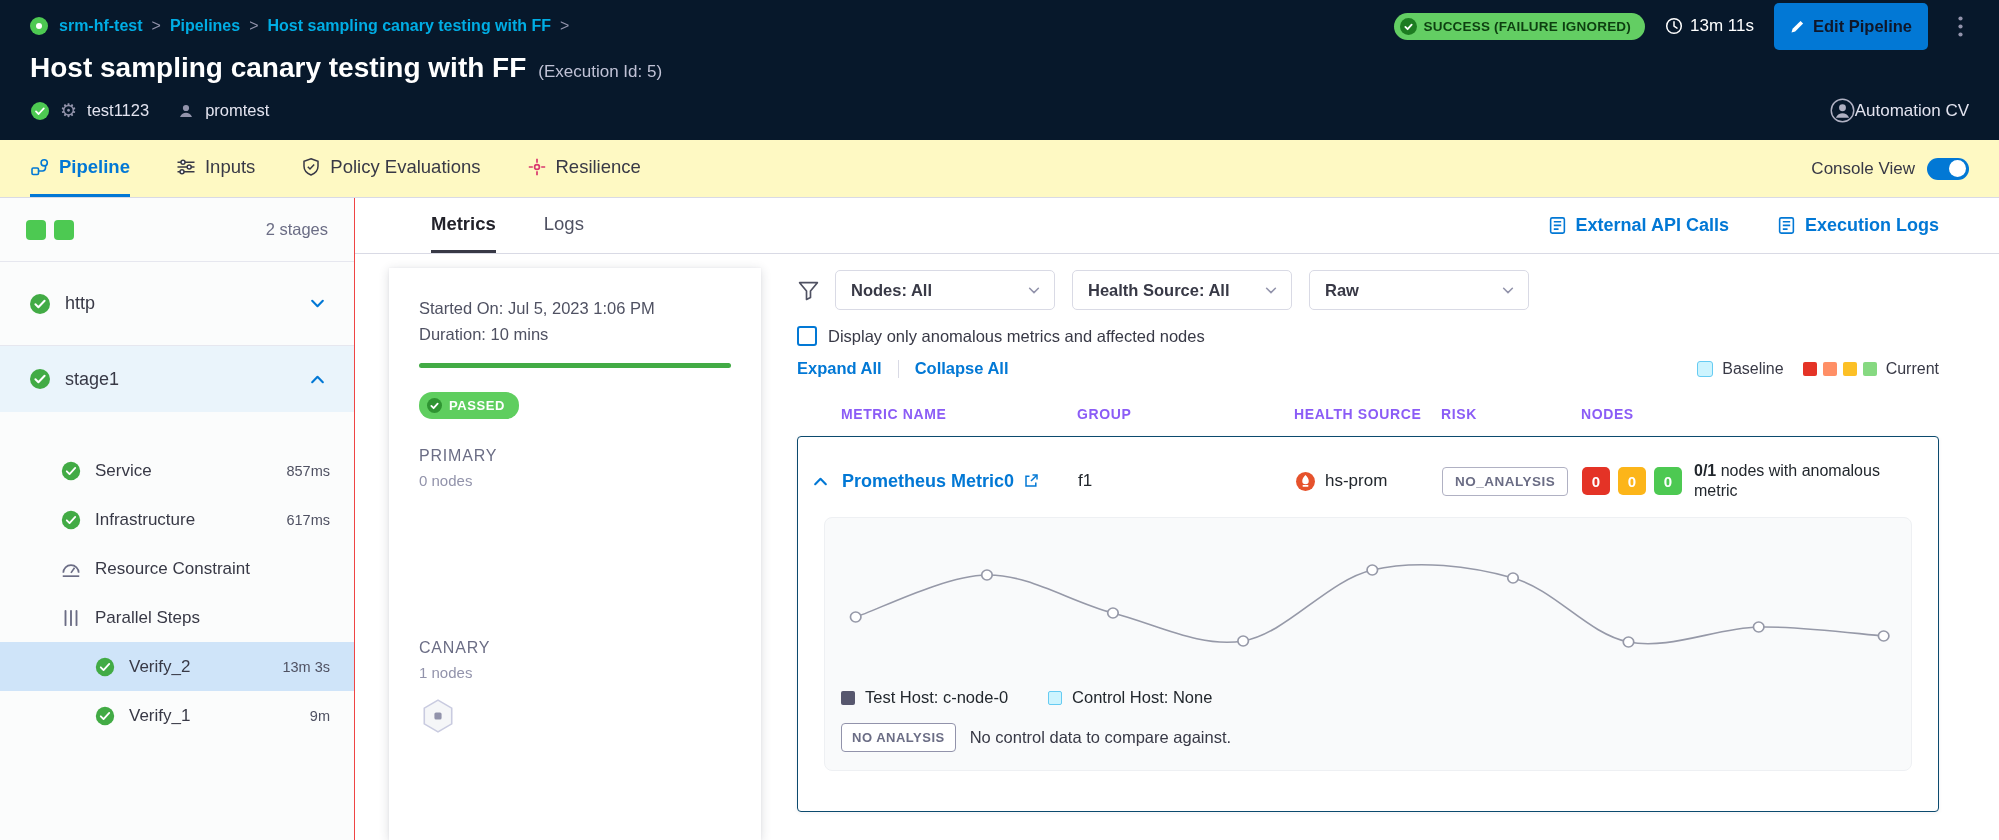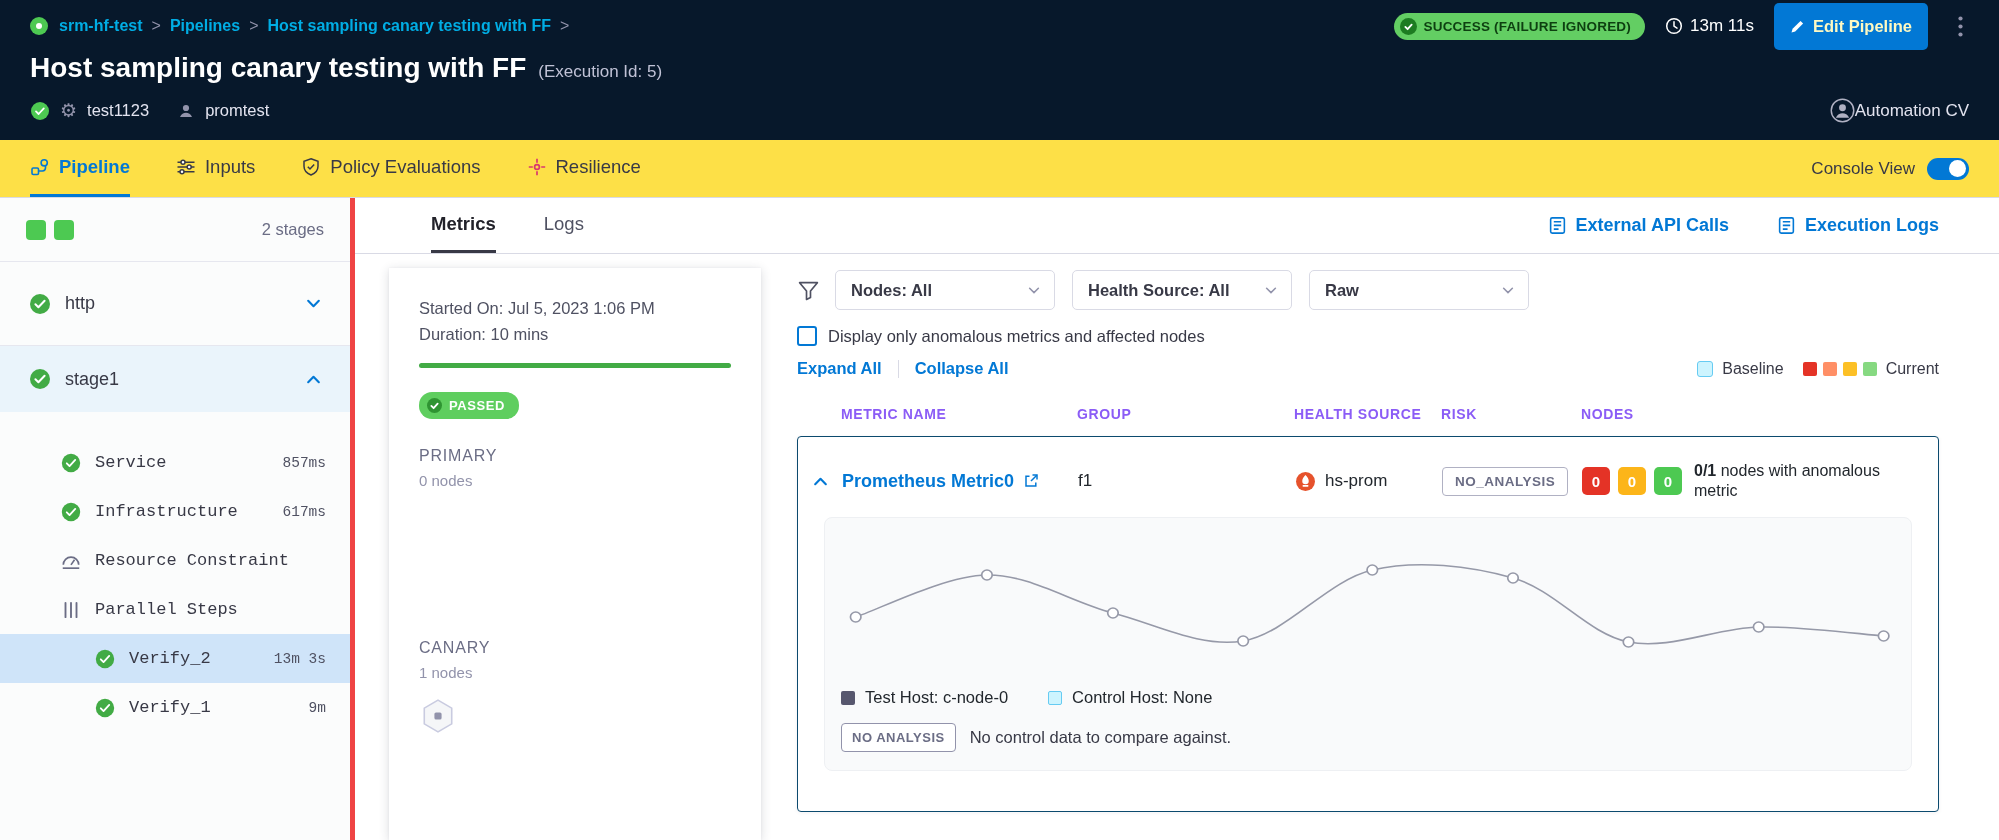--- a/index.html
+++ b/index.html
@@ -11,50 +11,50 @@
   .hdr { background:#07182b; color:#fff; height:140px; flex:none; padding:8px 30px 0 30px; }
   .hdr-row1 { display:flex; align-items:center; height:36px; }
   .crumbs { display:flex; align-items:center; gap:9px; font-size:16px; font-weight:700; }
   .crumb { color:#00ade4; cursor:pointer; white-space:nowrap; }
   .crumb-sep { color:#9293ab; font-weight:400; }
   .proj-dot { width:18px; height:18px; border-radius:50%; background:#4dc952; display:inline-flex; align-items:center; justify-content:center; margin-right:2px; }
   .hdr-right { margin-left:auto; display:flex; align-items:center; gap:20px; }
   .status-pill { background:#63ce63; color:#0d3f10; font-size:13.5px; font-weight:700; border-radius:14px; padding:5px 14px 5px 6px; display:flex; align-items:center; gap:7px; letter-spacing:.2px; white-space:nowrap; }
   .status-pill .chk { width:17px; height:17px; border-radius:50%; background:#1d7c21; color:#fff; display:flex; align-items:center; justify-content:center; font-size:10px; }
   .elapsed { display:flex; align-items:center; gap:7px; font-size:17px; color:#fff; }
-  .edit-btn { background:#0278d5; border:none; color:#fef9c3; font-family:inherit; font-size:16.5px; font-weight:700; height:47px; padding:0 16px; border-radius:5px; display:flex; align-items:center; gap:8px; cursor:pointer; }
+  .edit-btn { background:#0278d5; border:none; color:#0f172a; font-family:inherit; font-size:16.5px; font-weight:700; height:47px; padding:0 16px; border-radius:5px; display:flex; align-items:center; gap:8px; cursor:pointer; }
   .kebab { cursor:pointer; padding:4px 6px; margin-left:4px; }
   .hdr-row2 { display:flex; align-items:baseline; gap:12px; margin-top:8px; }
   .page-title { font-size:28px; font-weight:700; }
   .exec-id { font-size:17px; color:#c0c2d6; }
   .hdr-row3 { display:flex; align-items:center; gap:10px; margin-top:14px; font-size:16.5px; color:#e2e3ef; }
   .meta-gap { width:8px; }
   .gear { color:#9293ab; font-size:19px; line-height:1; }
   .hdr-user { margin-left:auto; display:flex; align-items:center; font-size:17px; color:#e2e3ef; }
 
   
-  .tabbar { height:58px; background:#fde047; border-bottom:1px solid #d9dae5; display:flex; align-items:stretch; padding:0 30px; flex:none; }
+  .tabbar { height:58px; background:#fef9c3; border-bottom:1px solid #d9dae5; display:flex; align-items:stretch; padding:0 30px; flex:none; }
   .tab { display:flex; align-items:center; gap:9px; margin-right:46px; font-size:18.5px; color:#383946; border-bottom:3px solid transparent; cursor:pointer; white-space:nowrap; }
   .tab.active { color:#0278d5; font-weight:700; border-bottom-color:#0278d5; }
   .console { margin-left:auto; display:flex; align-items:center; gap:12px; font-size:17px; color:#383946; }
   .toggle { width:42px; height:22px; border-radius:11px; background:#0278d5; position:relative; cursor:pointer; }
   .toggle .knob { position:absolute; top:2.5px; right:3px; width:17px; height:17px; border-radius:50%; background:#fff; }
 
   
   .bdy { flex:1; display:flex; min-height:0; }
 
   
-  .sb { width:355px; flex:none; background:#fbfcfc; border-right:5px solid #ef4444; display:flex; flex-direction:column; }
+  .sb { width:355px; flex:none; background:#fbfcfc; border-right:1px solid #ef4444; display:flex; flex-direction:column; }
   .sb-stages { height:64px; display:flex; align-items:center; padding:0 26px; border-bottom:1px solid #e6e7ef; }
   .stage-sq { width:20px; height:20px; border-radius:4px; background:#4dc952; margin-right:8px; }
   .stage-count { margin-left:auto; font-size:16.5px; color:#6b6d85; }
   .sb-group { height:84px; display:flex; align-items:center; gap:13px; padding:0 28px; border-bottom:1px solid #e6e7ef; font-size:18px; color:#383946; cursor:pointer; }
   .sb-group.open { height:66px; background:#eaf4fb; border-bottom:none; }
   .sb-group .gchev { margin-left:auto; }
-  .sb-steps { padding-top:26px;font-family:Liberation Mono, monospace; }
+  .sb-steps { padding-top:34px; }
   .step { height:49px; display:flex; align-items:center; gap:13px; padding:0 24px 0 60px; font-size:17px; color:#383946; cursor:pointer; white-space:nowrap; }
   .step.sub { padding-left:94px; }
   .step.selected { background:#cfe4f9; }
   .step .dur { margin-left:auto; font-size:14.5px; color:#4f5162; }
 
   
   .main { flex:1; min-width:0; display:flex; flex-direction:column; background:#fff; }
   .subtabs { height:56px; flex:none; border-bottom:1px solid #d9dae5; display:flex; align-items:stretch; padding:0 60px 0 76px; }
   .subtab { display:flex; align-items:center; margin-right:48px; font-size:18.5px; color:#4f5162; border-bottom:3px solid transparent; cursor:pointer; }
   .subtab.active { color:#22222a; font-weight:700; border-bottom-color:#383946; }

